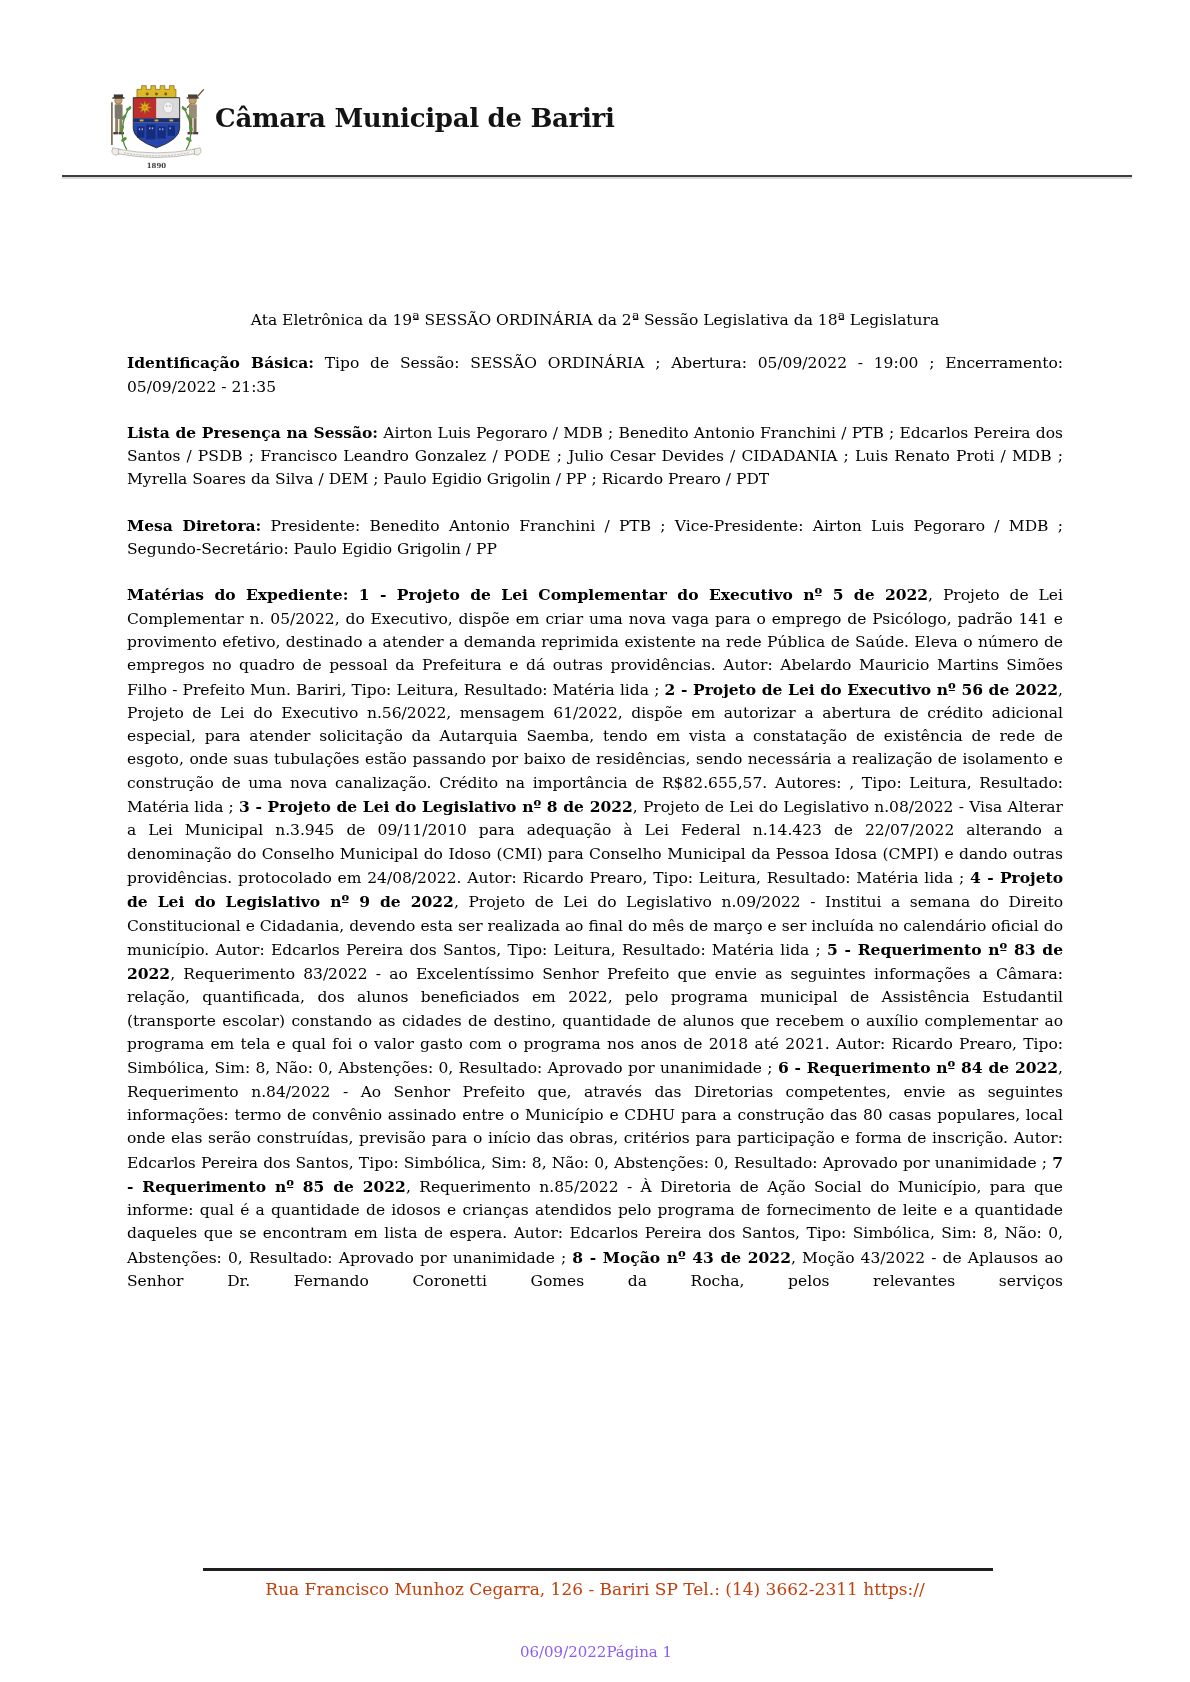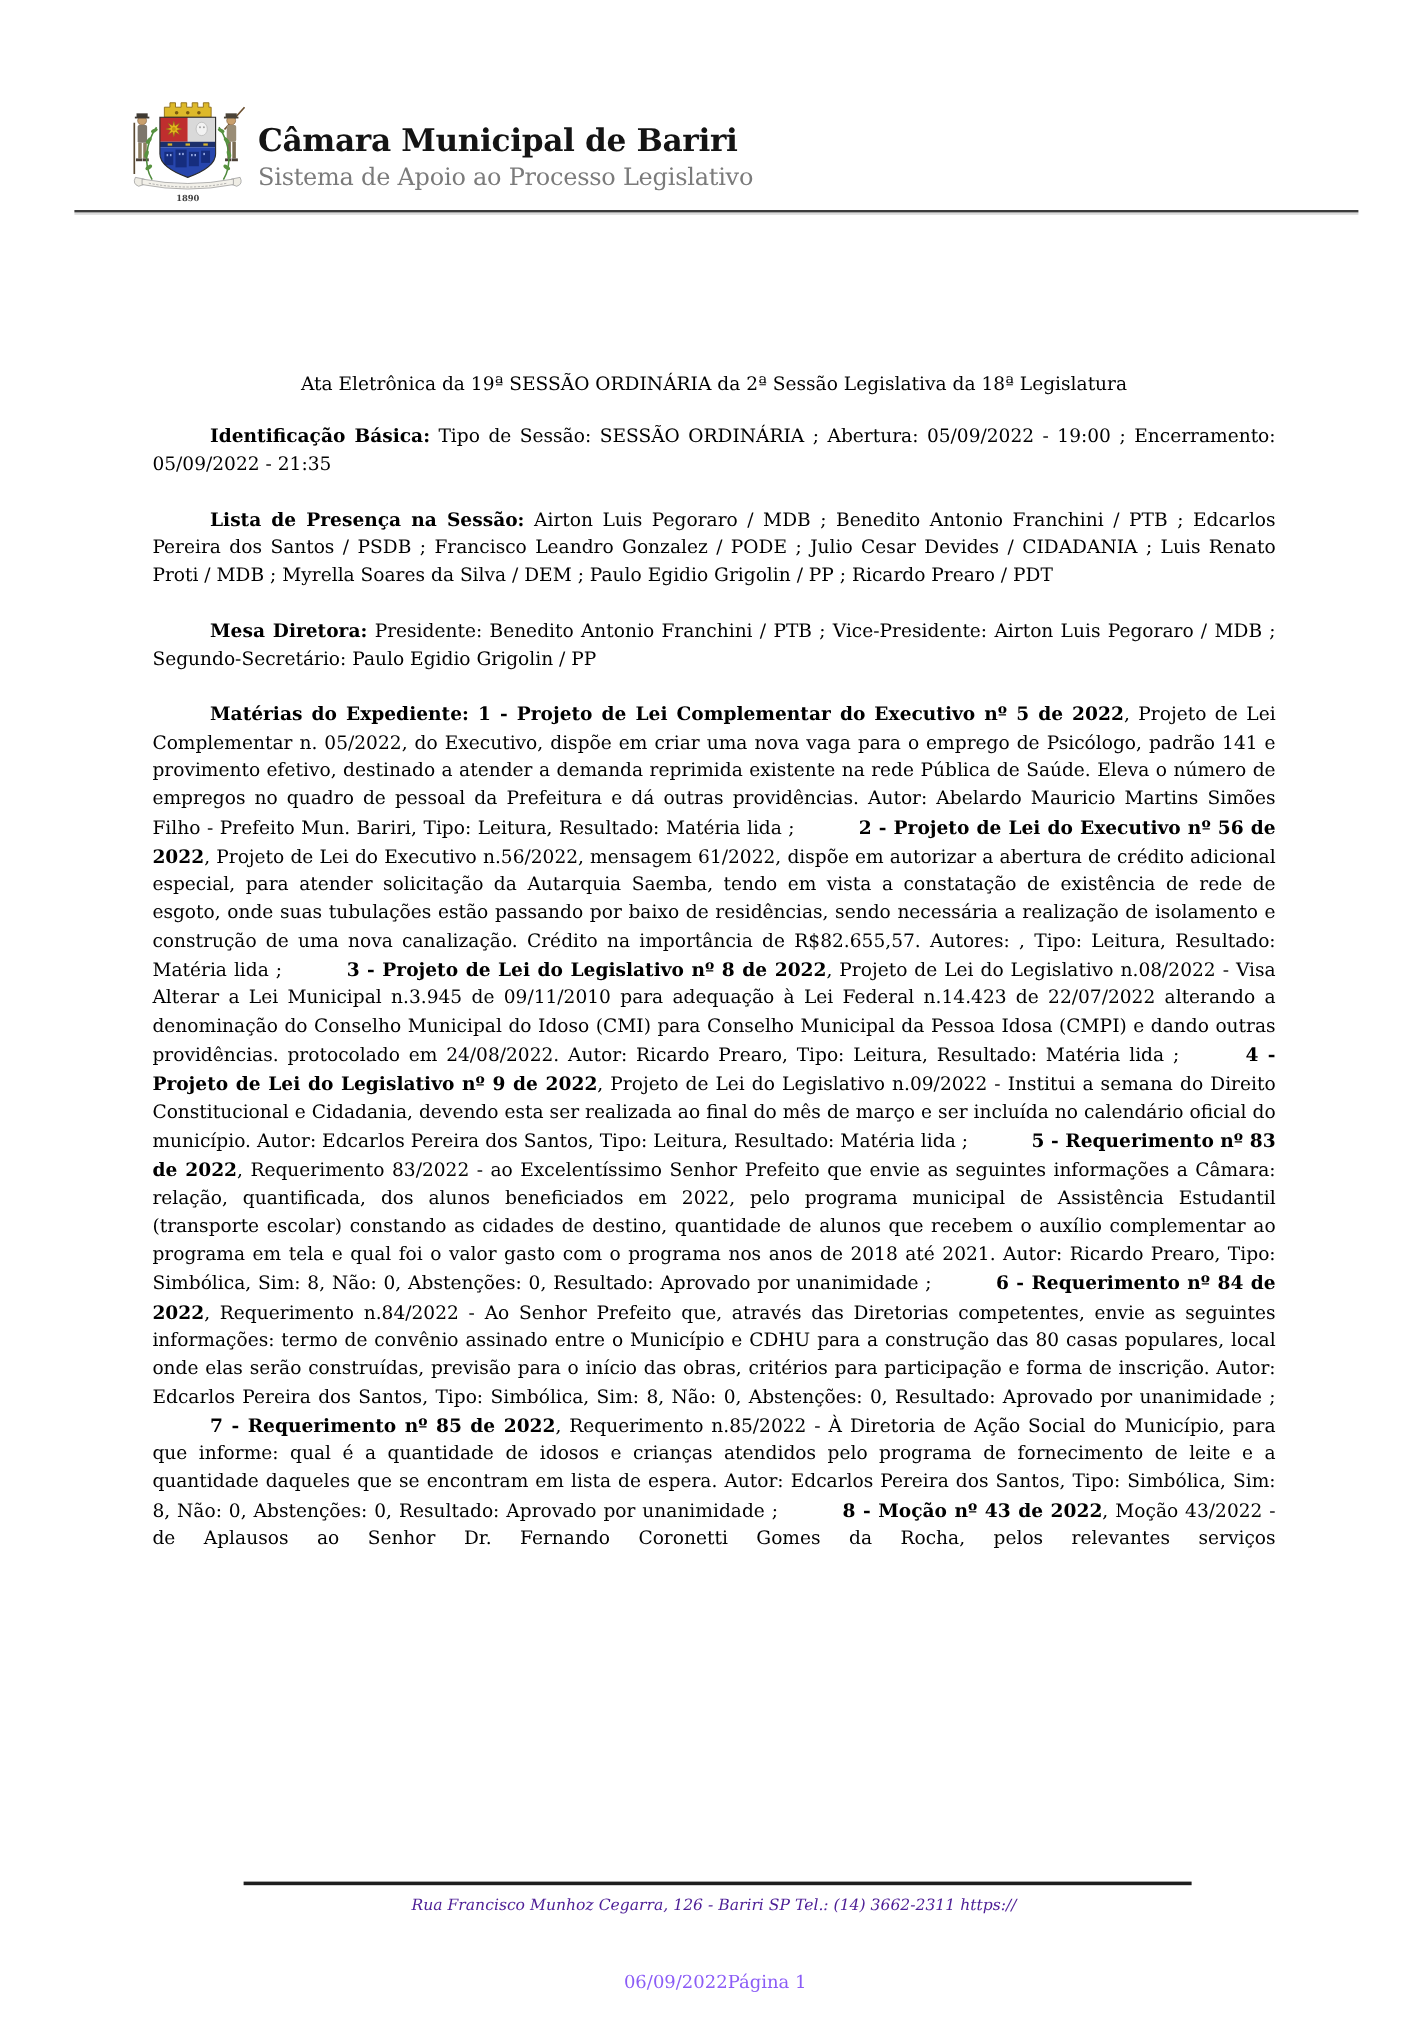--- a/index.html
+++ b/index.html
@@ -65,41 +65,40 @@
   }
   .doc-title {
     font-weight: normal;
     text-align: center;
     max-width: 760px;
     margin: 0 auto 19px auto;
   }
   p.para { margin: 0 0 22px 0; }
   p.para.extra-space { margin-top: 20px; }
   p.para.justify-last { text-align-last: justify; }
-  .para strong { font-weight: bold; margin-left: 48px; }
+  .para strong { font-weight: bold; }
 
   
   .footer-rule {
     position: absolute;
     left: 203px;
     top: 1568px;
     width: 790px;
     height: 3px;
     background: #1f1f1f;
   }
   .footer-address {
     position: absolute;
     left: 127px;
     top: 1579px;
     width: 936px;
     text-align: center;
-    font-style: italic;
-    font-size: 13px;
+    font-size: 17px;
     line-height: 20px;
-    color: #4c1d95;
+    color: #c2410c;
   }
   .page-bottom {
     position: absolute;
     left: 110px;
     top: 1643px;
     width: 972px;
     display: flex;
     justify-content: center;
     font-size: 15px;
     color: #8b5cf6;
@@ -192,21 +191,20 @@
         <path d="M16,71 Q13,77 19,79 L24,77.2 L24,72.6 Z" fill="#efede5" stroke="#8f8f8f" stroke-width="0.6"></path>
         <path d="M110,71 Q113,77 107,79 L102,77.2 L102,72.6 Z" fill="#efede5" stroke="#8f8f8f" stroke-width="0.6"></path>
         <path d="M22,72.5 Q63,80.5 104,72.5 L104,77.5 Q63,85.5 22,77.5 Z" fill="#f3f1ea" stroke="#8f8f8f" stroke-width="0.6"></path>
         <path d="M28,76.3 Q63,83 98,76.3" fill="none" stroke="#9a9a9a" stroke-width="0.7" stroke-dasharray="2 1.4"></path>
       </g>
       <text x="63" y="92.5" text-anchor="middle" font-size="7.5" font-weight="bold" fill="#3e3e3e" font-family="DejaVu Serif, serif">1890</text>
     </svg>
 
     <div class="header-text">
       <div class="org-name">Câmara Municipal de Bariri</div>
-      <div class="system-name">Sistema de Apoio ao Processo Legislativo</div>
     </div>
     <div class="header-rule"></div>
   </div>
 
   <div class="doc-body">
     <div class="doc-title">Ata Eletrônica da 19ª SESSÃO ORDINÁRIA da 2ª Sessão Legislativa da 18ª Legislatura</div>
     <div>
         <p class="para"><strong>Identificação Básica:</strong><span> Tipo de Sessão: SESSÃO ORDINÁRIA ; Abertura: 05/09/2022 - 19:00 ; Encerramento: 05/09/2022 - 21:35</span></p>
         <p class="para"><strong>Lista de Presença na Sessão:</strong><span> Airton Luis Pegoraro / MDB ; Benedito Antonio Franchini / PTB ; Edcarlos Pereira dos Santos / PSDB ; Francisco Leandro Gonzalez / PODE ; Julio Cesar Devides / CIDADANIA ; Luis Renato Proti / MDB ; Myrella Soares da Silva / DEM ; Paulo Egidio Grigolin / PP ; Ricardo Prearo / PDT</span></p>
         <p class="para"><strong>Mesa Diretora:</strong><span> Presidente: Benedito Antonio Franchini / PTB ; Vice-Presidente: Airton Luis Pegoraro / MDB ; Segundo-Secretário: Paulo Egidio Grigolin / PP</span></p>

